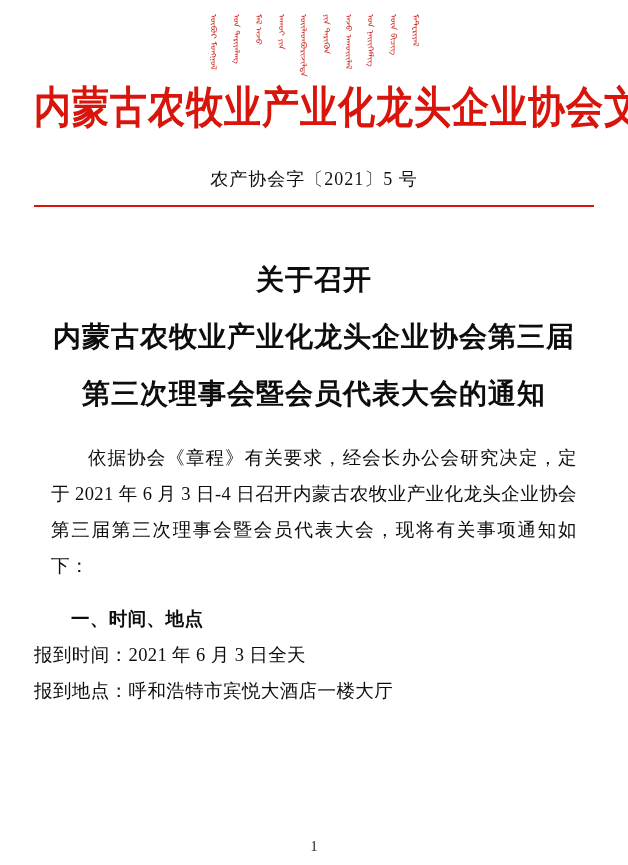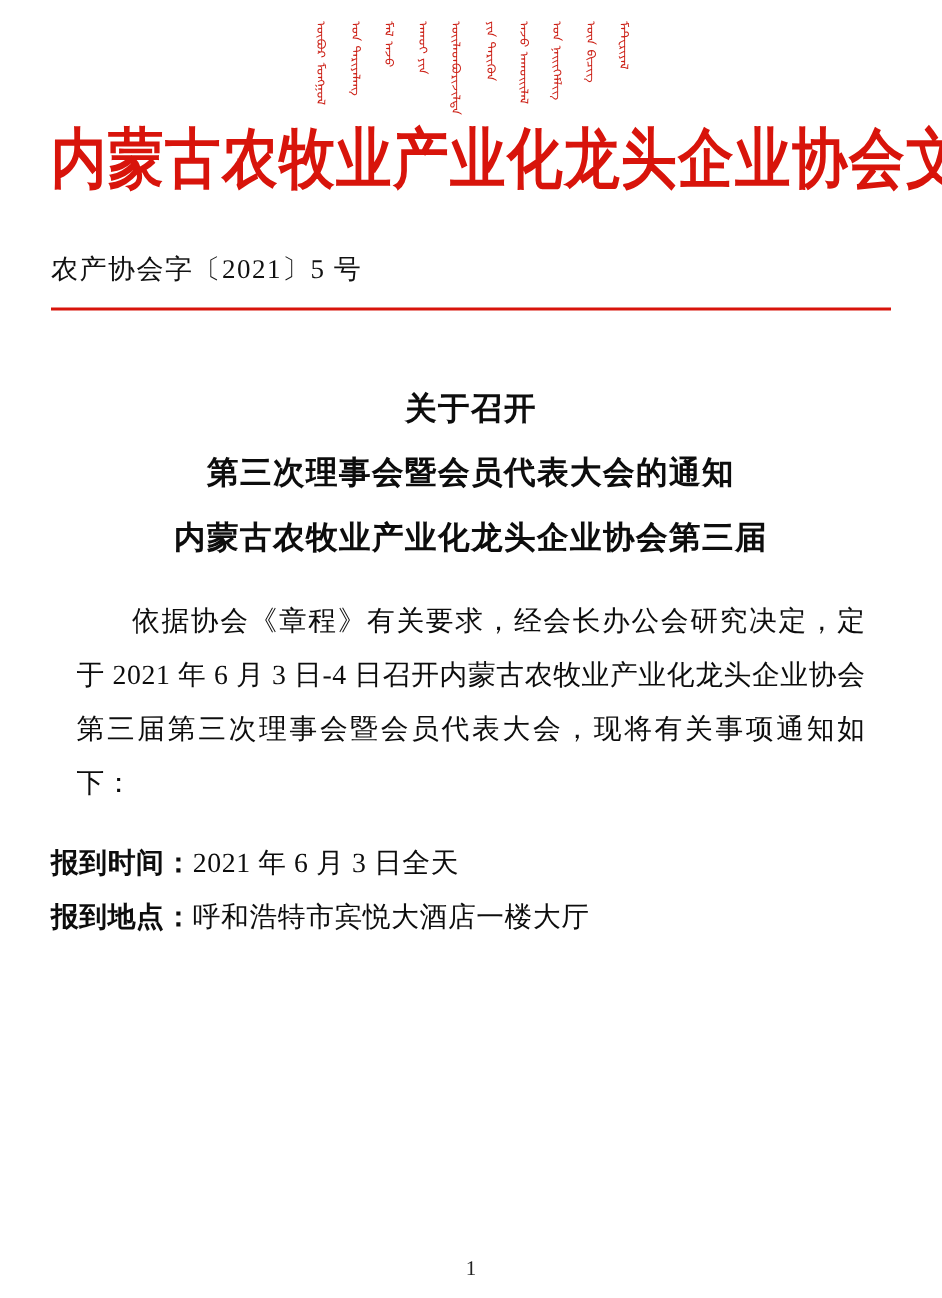--- a/index.html
+++ b/index.html
@@ -54,38 +54,39 @@
     letter-spacing: 1px;
     line-height: 1.1;
     margin-top: 22px;
     white-space: nowrap;
     transform: scaleY(1.18);
     transform-origin: center top;
   }
 
   
   .doc-number {
+    text-align: center;
     font-size: 18px;
     margin-top: 42px;
     letter-spacing: 1px;
     color: #111;
   }
   .red-rule {
     margin-top: 14px;
     height: 2px;
     background: #d8140b;
     width: 100%;
   }
 
   
   .heading {
     margin-top: 44px;
     text-align: center;
     font-weight: bold;
-    font-size: 21px;
+    font-size: 28px;
     line-height: 2.05;
     letter-spacing: 1px;
   }
   .heading .line {
     display: block;
     white-space: nowrap;
   }
 
   
   .body-block {
@@ -106,21 +107,21 @@
   .sec-title {
     margin: 0;
     margin-top: 10px;
     font-weight: bold;
     text-indent: 2em;
   }
   .info-line {
     margin: 0;
   }
   .info-line .lbl {
-    font-weight: bold;
+    font-weight: normal;
   }
 
   
   .page-number {
     position: absolute;
     bottom: 10px;
     left: 0;
     width: 628px;
     text-align: center;
     font-size: 14px;
@@ -146,26 +147,27 @@
   </div>
 
   <div class="doc-title">内蒙古农牧业产业化龙头企业协会文件</div>
 
   <div class="doc-number">农产协会字〔2021〕5 号</div>
 
   <div class="red-rule"></div>
 
   <div class="heading">
     <span class="line">关于召开</span>
+    <span class="line">内蒙古农牧业产业化龙头企业协会第三届</span>
     <span class="line">第三次理事会暨会员代表大会的通知</span>
-    <span class="line">内蒙古农牧业产业化龙头企业协会第三届</span>
   </div>
 
   <div class="body-block">
     <p class="para">依据协会《章程》有关要求，经会长办公会研究决定，定于 2021 年 6 月 3 日-4 日召开内蒙古农牧业产业化龙头企业协会第三届第三次理事会暨会员代表大会，现将有关事项通知如下：</p>
+    <p class="sec-title">一、时间、地点</p>
 
     <p class="info-line">
       <span class="lbl">报到时间：</span><span>2021 年 6 月 3 日全天</span>
     </p>
     <p class="info-line">
       <span class="lbl">报到地点：</span><span>呼和浩特市宾悦大酒店一楼大厅</span>
     </p>
   </div>
 
   <div class="page-number">1</div>

